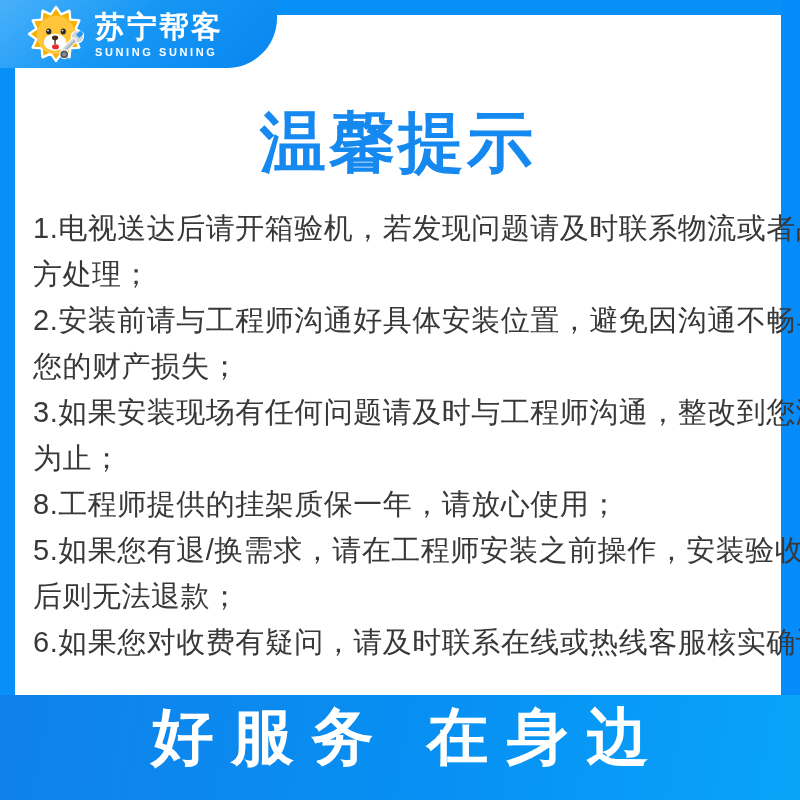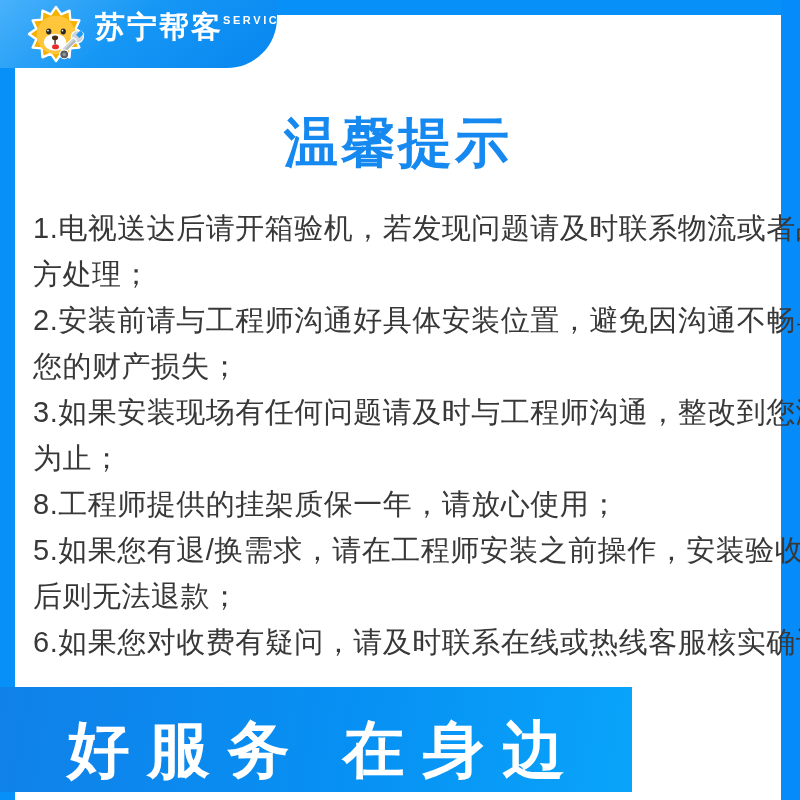--- a/index.html
+++ b/index.html
@@ -17,52 +17,52 @@
   .frame-right{position:absolute;right:0;top:0;width:19px;height:800px;background:#058BFA;z-index:1;}
 
   
   .banner{
     position:absolute;left:0;top:0;width:277px;height:68px;
     background:linear-gradient(140deg,#49B1FA 0%,#1697F5 45%,#0786EF 100%);
     border-bottom-right-radius:50px;
     z-index:3;display:flex;align-items:flex-start;
   }
   .mascot{margin:5px 0 0 27px;flex:0 0 auto;}
-  .brand-text{margin:11px 0 0 10px;display:flex;flex-direction:row;}
+  .brand-text{margin:11px 0 0 10px;display:flex;flex-direction:column;}
   .brand-cn{
     color:#ffffff;font-size:30px;font-weight:700;letter-spacing:2px;
     line-height:32px;white-space:nowrap;
   }
   .brand-en{
     color:#ffffff;font-size:11px;font-weight:700;letter-spacing:2.6px;
     line-height:13px;margin-top:3px;white-space:nowrap;
   }
 
   
   .content{
     position:absolute;left:15px;top:15px;right:19px;bottom:105px;
     background:#ffffff;z-index:2;
   }
   .notice-title{
     margin-top:92px;text-align:center;
-    color:#1589F0;font-size:54px;font-weight:700;letter-spacing:3px;
+    color:#1589F0;font-size:66px;font-weight:700;letter-spacing:3px;
     line-height:70px;
   }
   .notice-list{margin:28px 12px 0 18px;}
   .notice-list p{
     margin:0;color:#383838;font-size:29px;line-height:46px;
     white-space:pre; 
     letter-spacing:0.5px;
   }
 
   
   .footer{
-    position:absolute;left:0;bottom:8px;width:632px;height:105px;
+    position:absolute;left:0;bottom:0;width:800px;height:105px;
     background:linear-gradient(100deg,#1081E9 0%,#0790F3 55%,#09A4FA 100%);
-    z-index:4;display:flex;align-items:flex-end;justify-content:center;
+    z-index:4;display:flex;align-items:flex-start;justify-content:center;
   }
   .slogan{
     color:#ffffff;font-size:62px;font-weight:700;letter-spacing:18px;
     white-space:pre;text-indent:18px;
   }
 </style>
 </head>
 <body>
 
 <div class="page">
@@ -95,21 +95,21 @@
           <rect x="42.3" y="33" width="5.4" height="18" rx="2.6" fill="#CDD4DB"></rect>
           <rect x="45.1" y="34" width="2.2" height="16" rx="1.1" fill="#AEB6BE" stroke="none"></rect>
         </g>
 
         <circle cx="38.5" cy="51" r="4.6" fill="#565C61" stroke="#FFFFFF" stroke-width="1.2"></circle>
         <circle cx="38.5" cy="51" r="1.9" fill="#8D9499"></circle>
       </svg>
     </span>
     <span class="brand-text">
       <span class="brand-cn">苏宁帮客</span>
-      <span class="brand-en">SERVICE SERVICE</span>
+      <span class="brand-en">SUNING SUNING</span>
     </span>
   </div>
 
   <div class="content">
     <div class="notice-title">温馨提示</div>
     <div class="notice-list">
       <p>1.电视送达后请开箱验机，若发现问题请及时联系物流或者品牌
 方处理；</p>
       <p>2.安装前请与工程师沟通好具体安装位置，避免因沟通不畅导致
 您的财产损失；</p>

